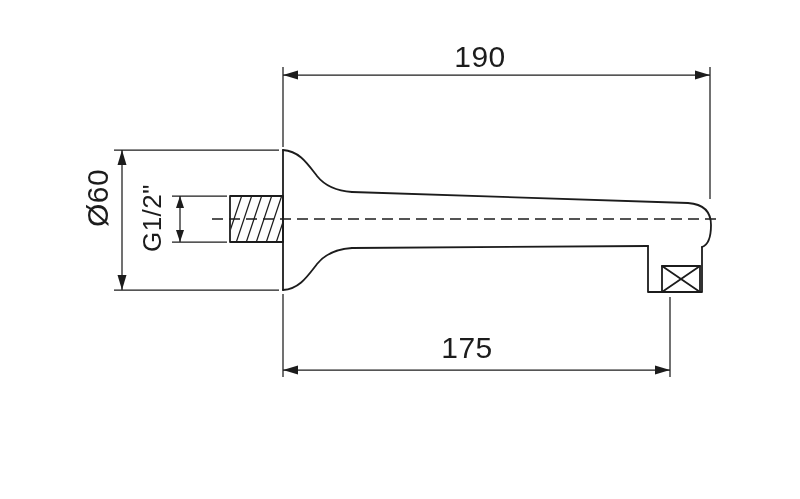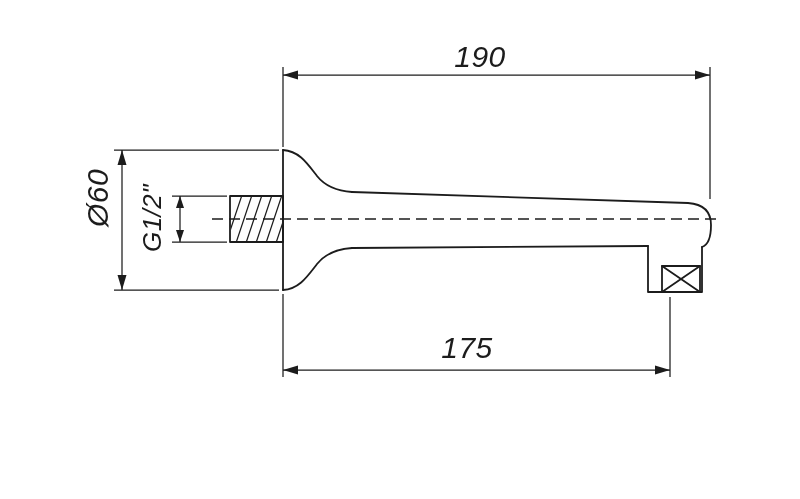--- a/index.html
+++ b/index.html
@@ -6,21 +6,20 @@
     margin: 0;
     padding: 0;
     background: var(--background, #ffffff);
   }
   .canvas {
     position: relative;
     width: 800px;
     height: 499px;
     background: var(--background, #ffffff);
     overflow: hidden;
-    font-style: italic;
   }
   svg { display: block; }
   .obj {
     stroke: var(--line, #1c1c1c);
     fill: none;
     stroke-width: 1.8;
     stroke-linecap: round;
     stroke-linejoin: round;
   }
   .thin {

